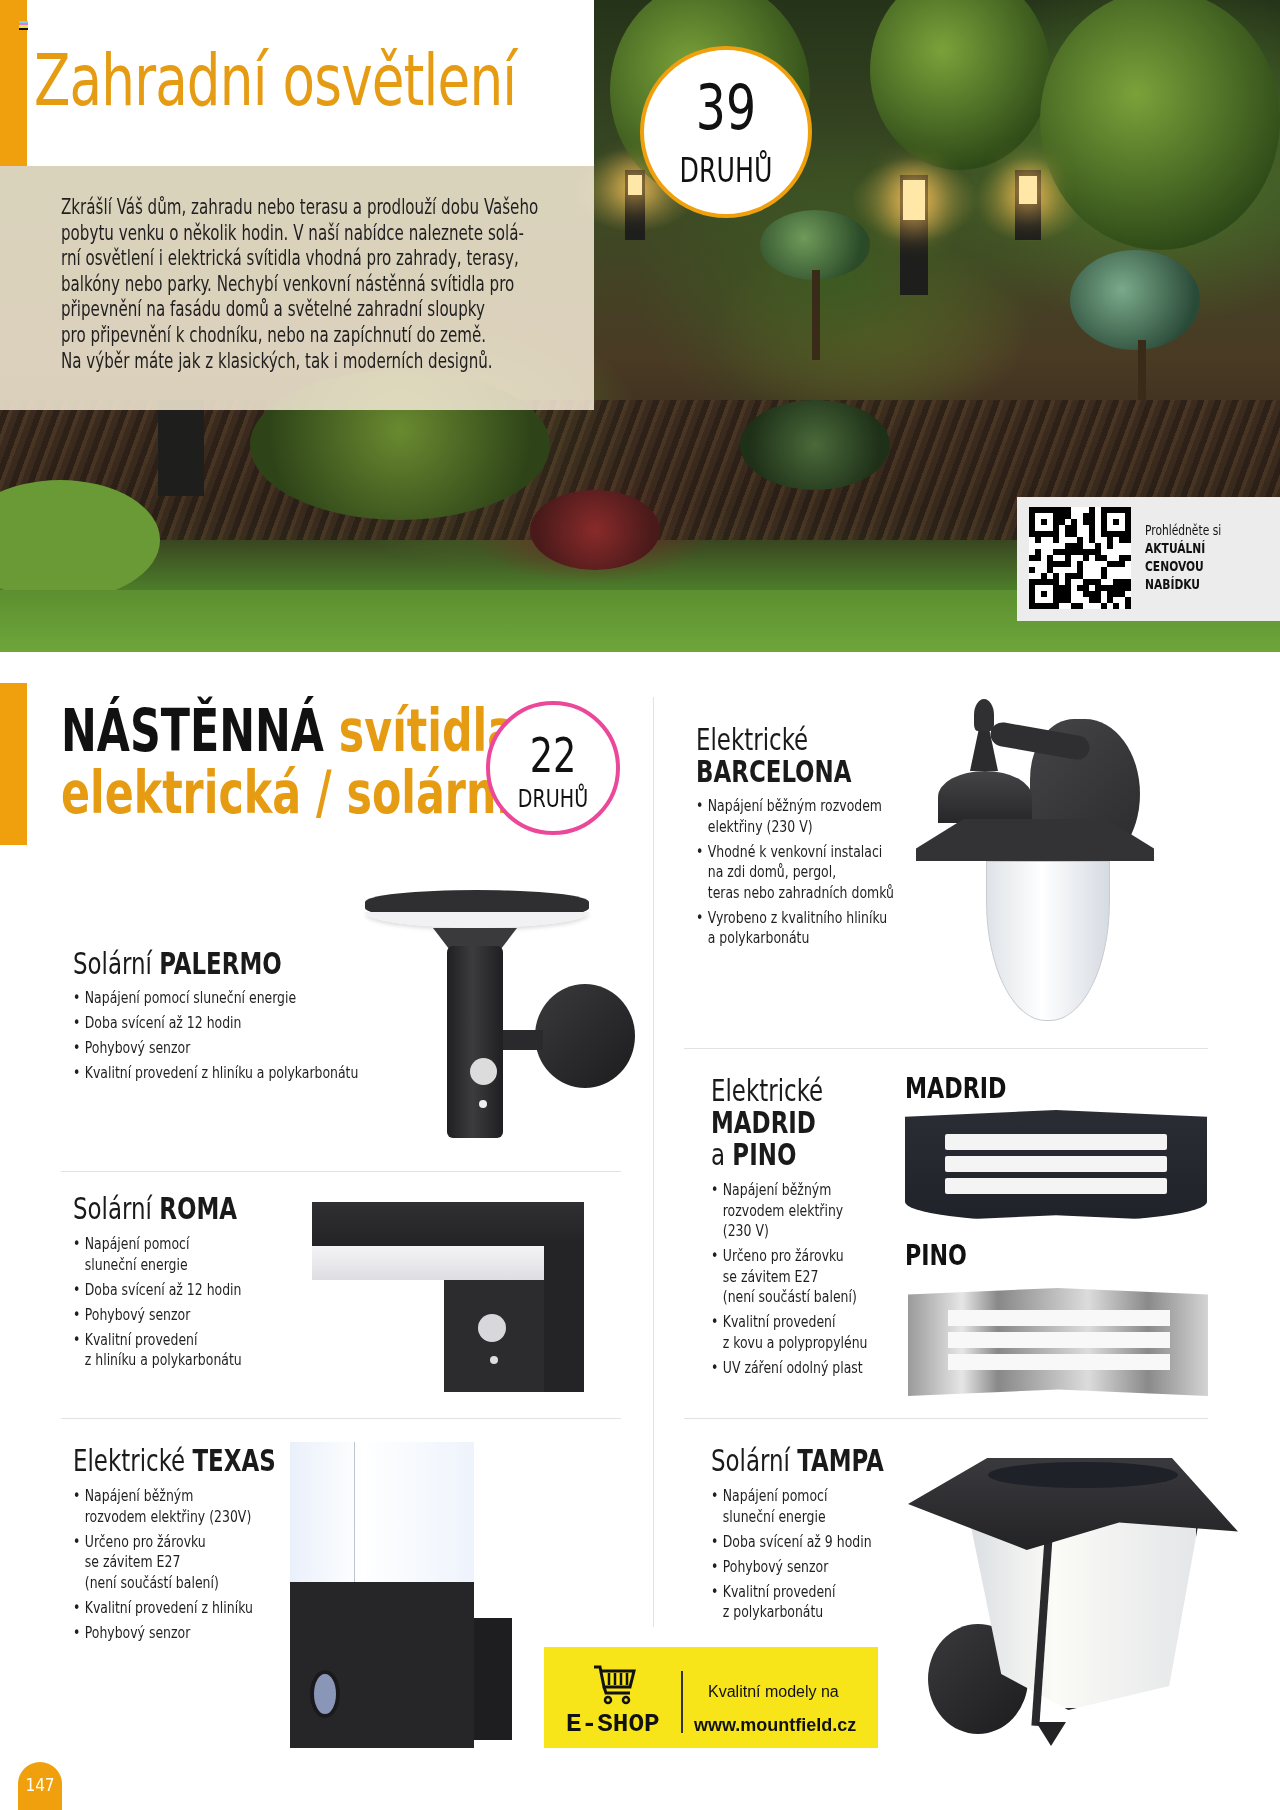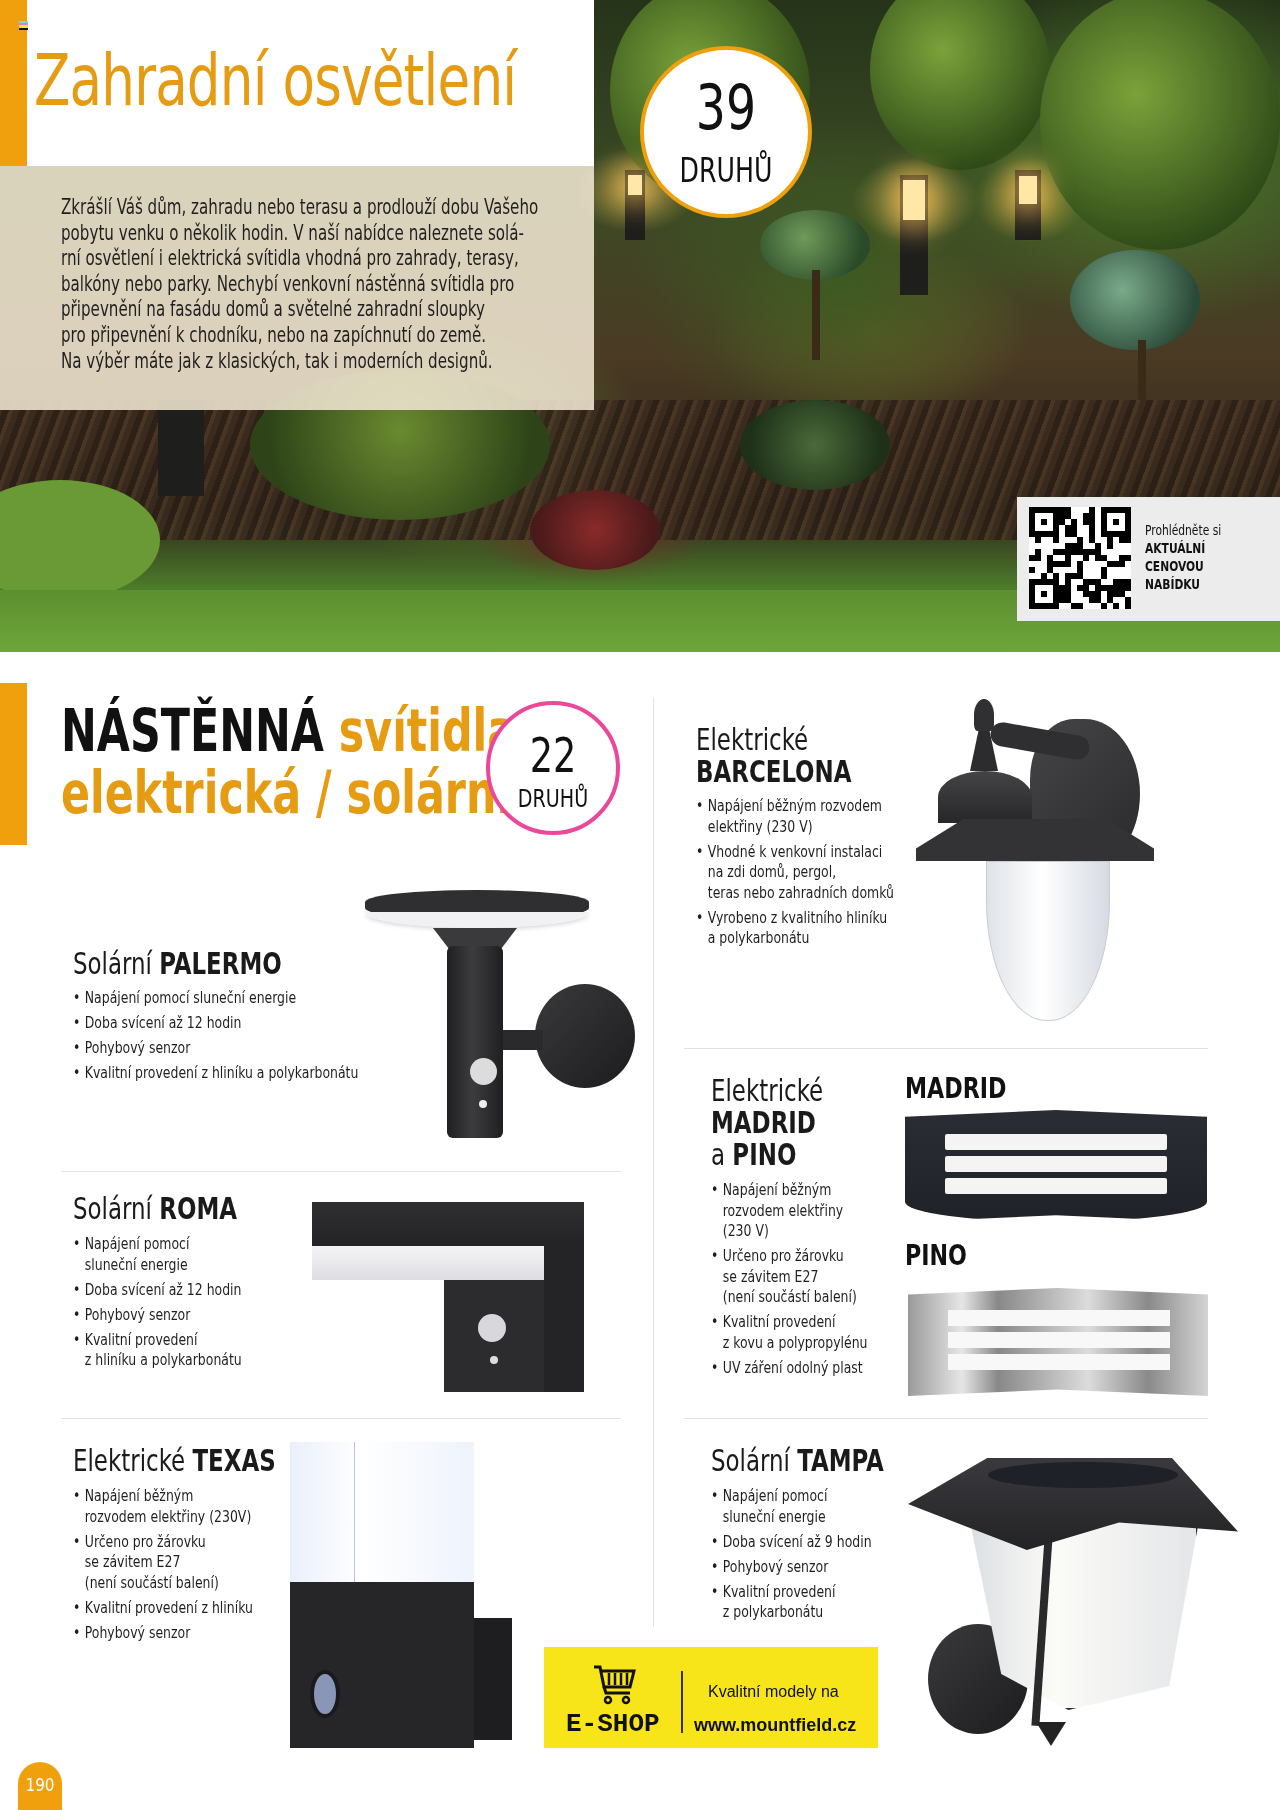--- a/index.html
+++ b/index.html
@@ -638,13 +638,13 @@
     <path d="M12 24 L14 30 H38" fill="none" stroke="#111" stroke-width="3"></path>
     <circle cx="16" cy="37" r="3" fill="none" stroke="#111" stroke-width="2.5"></circle>
     <circle cx="34" cy="37" r="3" fill="none" stroke="#111" stroke-width="2.5"></circle>
   </svg>
   <div class="label">E-SHOP</div>
   <div class="sep"></div>
   <div class="line1">Kvalitní modely na</div>
   <div class="line2">www.mountfield.cz</div>
 </div>
 
-<div class="page-num">190</div>
+<div class="page-num">147</div>
 
 </body></html>

